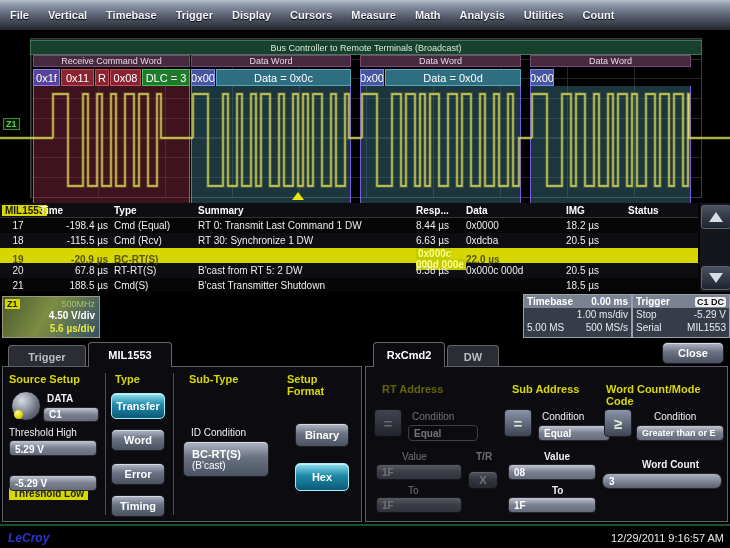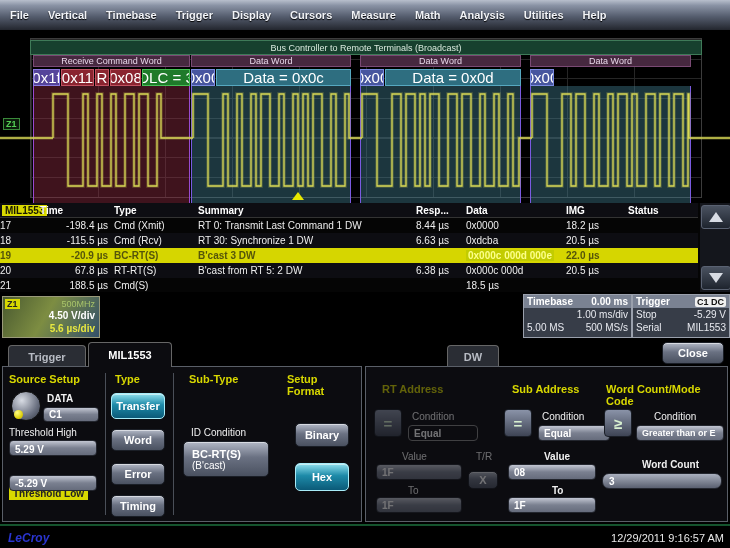--- a/index.html
+++ b/index.html
@@ -13,21 +13,21 @@
   .menu-item{font-size:11px;font-weight:bold;color:#f2f4f8;text-shadow:0 1px 1px #000;cursor:default;}
   
   #scope{left:0;top:30px;width:730px;height:173px;background:#000;}
   #grid{left:30px;top:8px;width:670px;height:158px;border:1px solid #3c3c3c;
     background-image:repeating-linear-gradient(to right,#262626 0 1px,transparent 1px 67px),
                      repeating-linear-gradient(to bottom,#262626 0 1px,transparent 1px 19.7px);}
   .banner{left:30px;top:10px;width:670px;height:13px;background:#17402e;border:1px solid #3f7a58;
     color:#d9e9dd;font-size:9px;display:flex;align-items:center;justify-content:center;}
   .wordbar{top:25px;height:12px;background:#46283f;border:1px solid #7a4a74;color:#e8d8ea;
     font-size:9px;display:flex;align-items:center;justify-content:center;box-sizing:border-box;}
-  .fbox{top:39px;height:17px;font-size:15px;color:#fff;display:flex;align-items:center;
+  .fbox{top:39px;height:17px;font-size:11px;color:#fff;display:flex;align-items:center;
     justify-content:center;box-sizing:border-box;overflow:hidden;white-space:nowrap;}
   .f-purple{background:#55449a;border:1px solid #8a7ae0;}
   .f-red{background:#8a2430;border:1px solid #c05060;}
   .f-green{background:#1f7a2a;border:1px solid #45c055;}
   .f-blue{background:#47569f;border:1px solid #7a8ae0;}
   .f-teal{background:#2e6e80;border:1px solid #56a8c0;}
   .ovl{top:56px;height:133px;box-sizing:border-box;}
   .ovl-cmd{background:rgba(150,45,70,.42);border-left:1px solid #9a4ad0;border-right:1px solid #9a4ad0;}
   .ovl-data{background:rgba(70,135,155,.40);border-left:1px solid #7a5ae0;border-right:1px solid #7a5ae0;}
   #tracetag{left:3px;top:88px;color:#55d055;font-size:9px;font-weight:bold;
@@ -35,21 +35,21 @@
   #trigmark{left:292px;top:162px;width:0;height:0;border-left:6px solid transparent;
     border-right:6px solid transparent;border-bottom:8px solid #e8e800;}
   
   #table{left:0;top:203px;width:730px;height:89px;background:#050505;font-size:10px;color:#eee;}
   .trow{display:grid;grid-template-columns:40px 74px 84px 218px 50px 100px 62px 1fr;
     height:15px;align-items:center;width:698px;}
   #thead{height:14px;border-bottom:1px solid #333;}
   #thead .hc{font-weight:bold;color:#fff;}
   .badge{background:#d8d800;color:#1a1a00;font-weight:bold;font-size:10px;padding:0 3px;
     margin-left:2px;display:inline-block;}
-  .num{text-align:left;padding-right:4px;}
+  .num{text-align:center;padding-right:4px;}
   .tm{text-align:right;padding-right:6px;}
   .trow:nth-child(odd):not(.sel){background:#0d0d12;}
   .sel{background:#d6d600;color:#55550a;font-weight:bold;}
   .sel .dchip{background:#c2cc00;color:#fdff8a;padding:0 2px;}
   #scrollbar{left:700px;top:203px;width:30px;height:89px;background:#14161c;}
   .sbtn{width:28px;height:22px;margin:1px;background:linear-gradient(to bottom,#4a5260,#1e242e);
     border:1px solid #5a6272;border-radius:3px;display:flex;align-items:center;justify-content:center;}
   .tri-up{width:0;height:0;border-left:7px solid transparent;border-right:7px solid transparent;
     border-bottom:10px solid #d8dce4;}
   .tri-down{width:0;height:0;border-left:7px solid transparent;border-right:7px solid transparent;
@@ -113,21 +113,21 @@
   <span class="menu-item">File</span>
   <span class="menu-item">Vertical</span>
   <span class="menu-item">Timebase</span>
   <span class="menu-item">Trigger</span>
   <span class="menu-item">Display</span>
   <span class="menu-item">Cursors</span>
   <span class="menu-item">Measure</span>
   <span class="menu-item">Math</span>
   <span class="menu-item">Analysis</span>
   <span class="menu-item">Utilities</span>
-  <span class="menu-item">Help</span>
+  <span class="menu-item">Count</span>
 </div>
 
 <div id="scope" class="abs">
   <div id="grid" class="abs"></div>
 
   <div class="abs wordbar" style="left:33px;width:157px;">Receive Command Word</div>
 
   <div class="abs banner">Bus Controller to Remote Terminals (Broadcast)</div>
   <div class="abs wordbar" style="left:191px;width:160px;">Data Word</div>
   <div class="abs wordbar" style="left:360px;width:161px;">Data Word</div>
@@ -166,61 +166,61 @@
     <div class="hc">Type</div>
     <div class="hc">Summary</div>
     <div class="hc">Resp...</div>
     <div class="hc">Data</div>
     <div class="hc">IMG</div>
     <div class="hc">Status</div>
   </div>
   <div class="trow">
     <div class="num">17</div>
     <div class="tm">-198.4 µs</div>
-    <div>Cmd  (Xmit)</div>
+    <div>Cmd  (Equal)</div>
     <div>RT 0: Transmit Last Command 1 DW</div>
     <div>8.44 µs</div>
     <div>0x0000</div>
     <div>18.2 µs</div>
     <div></div>
   </div>
   <div class="trow">
     <div class="num">18</div>
     <div class="tm">-115.5 µs</div>
     <div>Cmd  (Rcv)</div>
     <div>RT 30: Synchronize 1 DW</div>
     <div>6.63 µs</div>
     <div>0xdcba</div>
     <div>20.5 µs</div>
     <div></div>
   </div>
   <div class="trow sel">
     <div class="num">19</div>
     <div class="tm">-20.9 µs</div>
     <div>BC-RT(S)</div>
-    <div>B'cast 3 DW</div>
     <div></div>
     <div><span class="dchip">0x000c 000d 000e</span></div>
     <div>22.0 µs</div>
     <div></div>
   </div>
   <div class="trow">
     <div class="num">20</div>
     <div class="tm">67.8 µs</div>
     <div>RT-RT(S)</div>
     <div>B'cast from RT 5: 2 DW</div>
     <div>6.38 µs</div>
     <div>0x000c 000d</div>
     <div>20.5 µs</div>
     <div></div>
   </div>
   <div class="trow">
     <div class="num">21</div>
     <div class="tm">188.5 µs</div>
     <div>Cmd(S)</div>
+    <div>B'cast Transmitter Shutdown</div>
     <div></div>
     <div></div>
     <div>18.5 µs</div>
     <div></div>
   </div>
 </div>
 <div id="scrollbar" class="abs">
   <div class="sbtn" style="position:absolute;top:1px;left:0;">
     <div class="tri-up"></div>
   </div>
@@ -316,20 +316,23 @@
     <div class="btn" style="left:292px;top:56px;width:54px;height:24px;">
       <span>Binary</span>
     </div>
     <div class="btn on" style="left:292px;top:96px;width:54px;height:28px;">
       <span>Hex</span>
     </div>
   </div>
 </div>
 
 <div class="abs panel" style="left:365px;width:363px;">
+  <div class="tab on" style="left:8px;width:72px;">
+    <span>RxCmd2</span>
+  </div>
   <div class="tab off" style="left:82px;width:52px;text-align:center;">
     <span>DW</span>
   </div>
   <div class="btn" style="right:4px;top:2px;width:62px;height:22px;">
     <span>Close</span>
   </div>
   <div class="pbody">
 
     <div class="sechdr dim" style="left:16px;top:16px;">RT Address</div>
     <div class="opicon dim" style="left:8px;top:42px;">
@@ -341,21 +344,21 @@
     </div>
     <div class="lbl dim" style="left:36px;top:84px;">Value</div>
     <div class="inp dim" style="left:10px;top:97px;width:86px;height:16px;">
       <span>1F</span>
     </div>
     <div class="lbl dim" style="left:42px;top:118px;">To</div>
     <div class="inp dim" style="left:10px;top:130px;width:86px;height:16px;">
       <span>1F</span>
     </div>
 
-    <div class="lbl dim" style="left:110px;top:84px;font-weight:normal;">T/R</div>
+    <div class="lbl dim" style="left:110px;top:84px;font-weight:bold;">T/R</div>
     <div class="btn dim" style="left:102px;top:104px;width:30px;height:18px;">
       <span>X</span>
     </div>
 
     <div class="sechdr" style="left:146px;top:16px;">Sub Address</div>
     <div class="opicon" style="left:138px;top:42px;">
       <span>=</span>
     </div>
     <div class="lbl" style="left:176px;top:44px;">Condition</div>
     <div class="inp" style="left:172px;top:58px;width:72px;height:16px;">

